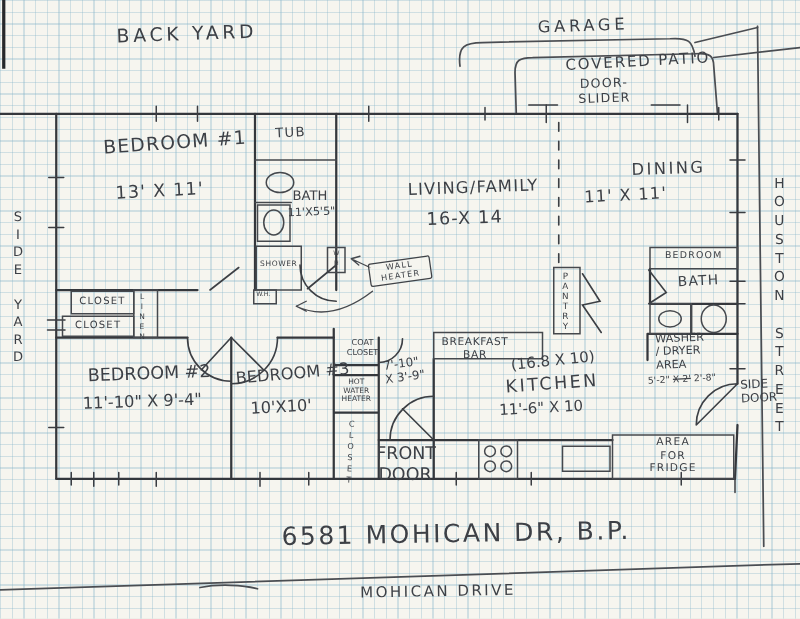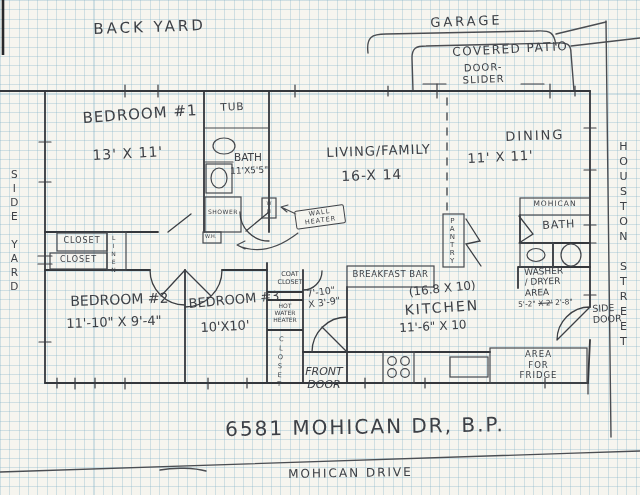--- a/index.html
+++ b/index.html
@@ -144,40 +144,40 @@
 
   <div class="lbl ctr" style="left:268px;top:271px;width:44px;font-size:6.5px;">COAT
 CLOSET</div>
   <div class="lbl ctr" style="left:268px;top:302px;width:34px;font-size:6px;">HOT
 WATER
 HEATER</div>
   <div class="lbl vtext" style="left:277px;top:335px;height:46px;font-size:6.5px;letter-spacing:1px;transform:rotate(3deg);">CLOSET</div>
 
   <div class="lbl" style="left:306px;top:288px;font-size:9.5px;transform:rotate(-8deg);">7'-10"
 X 3'-9"</div>
-  <div class="lbl ctr" style="left:301px;top:366px;width:46px;font-size:11px;font-style:italic;">FRONT
+  <div class="lbl ctr" style="left:301px;top:355px;width:46px;font-size:14px;">FRONT
 DOOR</div>
   <div class="lbl" style="left:592px;top:303px;font-size:9.5px;transform:rotate(-3deg);">SIDE
 DOOR</div>
 
   <div class="lbl" style="left:326px;top:145px;font-size:13px;letter-spacing:1px;transform:rotate(-2deg);">LIVING/FAMILY</div>
   <div class="lbl" style="left:341px;top:168px;font-size:14px;letter-spacing:1px;transform:rotate(-2deg);">16-X 14</div>
   <div class="lbl" style="left:505px;top:129px;font-size:13px;letter-spacing:2px;transform:rotate(-2deg);">DINING</div>
   <div class="lbl" style="left:467px;top:151px;font-size:13px;letter-spacing:1px;transform:rotate(-3deg);">11' X 11'</div>
   <div class="lbl vtext" style="left:448px;top:217px;height:48px;font-size:7px;letter-spacing:0;">PANTRY</div>
 
-  <div class="lbl ctr" style="left:348px;top:269px;width:85px;font-size:8.5px;letter-spacing:.5px;">BREAKFAST BAR</div>
+  <div class="lbl ctr" style="left:348px;top:269px;width:64px;font-size:8.5px;letter-spacing:.5px;">BREAKFAST BAR</div>
   <div class="lbl" style="left:408px;top:285px;font-size:12px;transform:rotate(-6deg);">(16.8 X 10)</div>
   <div class="lbl" style="left:404px;top:302px;font-size:14px;letter-spacing:2px;transform:rotate(-4deg);">KITCHEN</div>
   <div class="lbl" style="left:399px;top:321px;font-size:12px;transform:rotate(-3deg);">11'-6" X 10</div>
   <div class="lbl ctr" style="left:490px;top:349px;width:97px;font-size:8.5px;line-height:1.25;letter-spacing:1px;">AREA
 FOR
 FRIDGE</div>
 
-  <div class="lbl ctr" style="left:521px;top:200px;width:68px;font-size:7.5px;letter-spacing:1px;">MOHICAN</div>
+  <div class="lbl ctr" style="left:521px;top:200px;width:68px;font-size:7.5px;letter-spacing:1px;">BEDROOM</div>
   <div class="lbl" style="left:542px;top:220px;font-size:11px;letter-spacing:1px;transform:rotate(-3deg);">BATH</div>
   <div class="lbl" style="left:524px;top:267px;font-size:9px;line-height:1.15;transform:rotate(-2deg);">WASHER
 / DRYER
 AREA</div>
   <div class="lbl" style="left:518px;top:301px;font-size:7.5px;transform:rotate(-3deg);white-space:nowrap;">
     <span>5'-2"</span>
     <span class="struck">X 2'</span>
     <span>2'-8"</span>
   </div>
 

